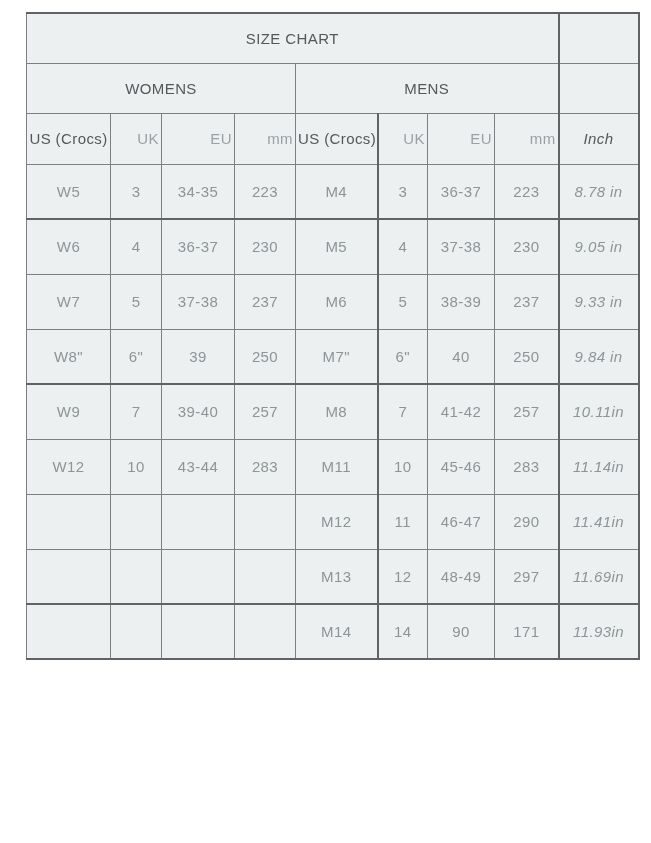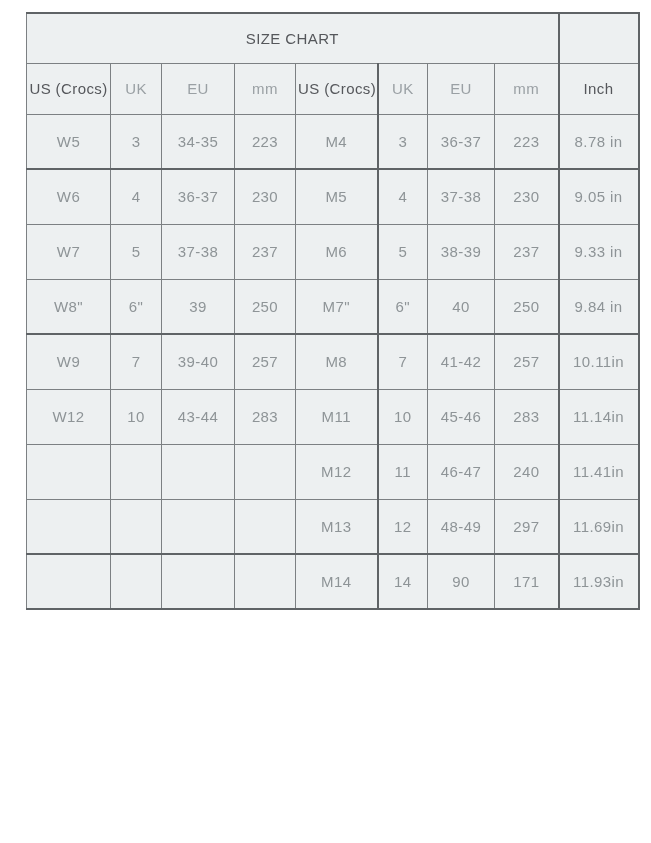--- a/index.html
+++ b/index.html
@@ -47,27 +47,27 @@
     letter-spacing: 0.4px;
     overflow: hidden;
     white-space: nowrap;
   }
   tr.r-title  { height: 50px; }
   tr.r-groups { height: 50px; }
   tr.r-cols   { height: 51px; }
   tbody tr    { height: 55px; }
 
   .t-dark  { color: var(--text_dark);  font-weight: normal; }
-  .t-light { color: var(--text_light); font-weight: normal; }
+  .t-light { color: var(--text_light); font-weight: normal; text-align: right; }
   tbody td { color: var(--text_data); }
 
   
   tr.r-cols th:nth-child(6),
   tbody td:nth-child(6) { border-left: 2px solid var(--border_strong); }
-  .inch-col { border-left: 2px solid var(--border_strong); }
+  .inch-col { border-left: 2px solid var(--border_strong); font-style: italic; }
 
   
   tbody tr:nth-child(2),
   tbody tr:nth-child(5),
   tbody tr:nth-child(9),
   tbody tr:nth-child(12) { border-top: 2px solid var(--border_strong); }
 </style>
 </head>
 <body>
 
@@ -82,20 +82,25 @@
         <col style="width:50px">
         <col style="width:67px">
         <col style="width:64px">
       <col style="width:80px">
     </colgroup>
     <thead>
       <tr class="r-title">
         <th colspan="8" class="t-dark">SIZE CHART</th>
         <th class="inch-col"></th>
       </tr>
+      <tr class="r-groups">
+        <th colspan="4" class="t-dark">WOMENS</th>
+        <th colspan="4" class="t-dark">MENS</th>
+        <th class="inch-col"></th>
+      </tr>
       <tr class="r-cols">
         <th class="t-dark">US (Crocs)</th>
         <th class="t-light">UK</th>
         <th class="t-light">EU</th>
         <th class="t-light">mm</th>
         <th class="t-dark">US (Crocs)</th>
         <th class="t-light">UK</th>
         <th class="t-light">EU</th>
         <th class="t-light">mm</th>
         <th class="t-dark inch-col">Inch</th>
@@ -169,21 +174,21 @@
           <td class="inch-col">11.14in</td>
         </tr>
         <tr>
           <td></td>
           <td></td>
           <td></td>
           <td></td>
           <td>M12</td>
           <td>11</td>
           <td>46-47</td>
-          <td>240</td>
+          <td>290</td>
           <td class="inch-col">11.41in</td>
         </tr>
         <tr>
           <td></td>
           <td></td>
           <td></td>
           <td></td>
           <td>M13</td>
           <td>12</td>
           <td>48-49</td>

